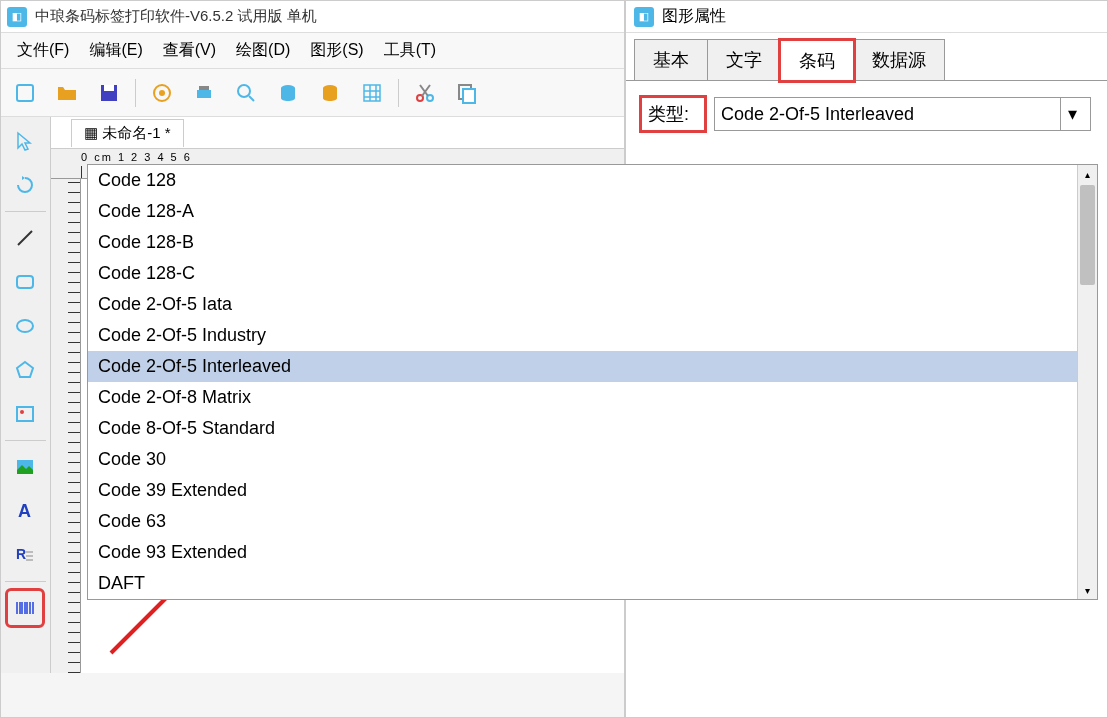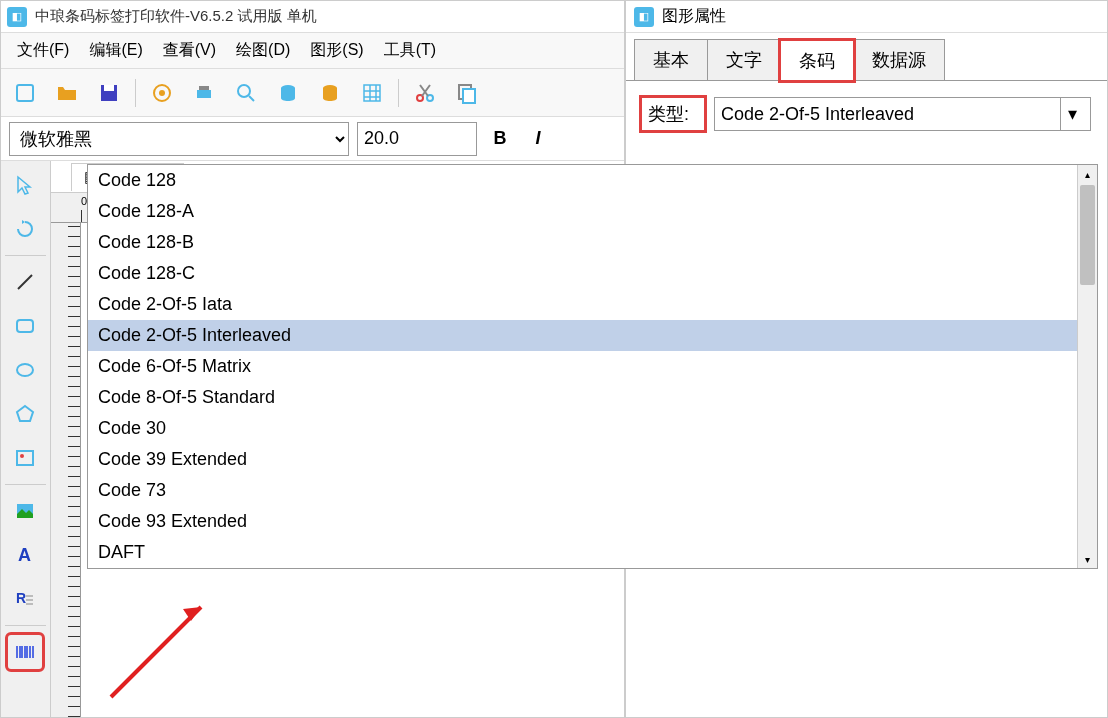--- a/index.html
+++ b/index.html
@@ -156,28 +156,20 @@
         </svg>
       </div>
     <div class="tool-btn">
         <svg width="24" height="24">
           <rect x="4" y="4" width="12" height="14" fill="none" stroke="#888" stroke-width="2"></rect>
           <rect x="8" y="8" width="12" height="14" fill="#fff" stroke="#4db8e8" stroke-width="2"></rect>
         </svg>
       </div>
   </div>
 
-  <div class="font-bar">
-    <select class="font-select">
-      <option>微软雅黑</option>
-    </select>
-    <input class="size-input" value="20.0" style="">
-    <div class="bold-btn">B</div>
-    <div class="italic-btn">I</div>
-  </div>
 
   <div class="workspace">
     <div class="side-tools">
       <div class="side-btn">
           <svg width="22" height="22">
             <path d="M4 3l0 15 4-4 3 6 3-1-3-6 5 0z" fill="none" stroke="#4db8e8" stroke-width="1.5"></path>
           </svg>
         </div>
       <div class="side-btn">
           <svg width="22" height="22">
@@ -370,26 +362,27 @@
       <div style="margin-top:6px; margin-left:28px">上:</div>
     </div>
   </div>
 
   <div class="dropdown">
     <div class="dropdown-item">Code 128</div>
     <div class="dropdown-item">Code 128-A</div>
     <div class="dropdown-item">Code 128-B</div>
     <div class="dropdown-item">Code 128-C</div>
     <div class="dropdown-item">Code 2-Of-5 Iata</div>
+    <div class="dropdown-item">Code 2-Of-5 Industry</div>
     <div class="dropdown-item selected">Code 2-Of-5 Interleaved</div>
-    <div class="dropdown-item">Code 6-Of-5 Matrix</div>
+    <div class="dropdown-item">Code 2-Of-8 Matrix</div>
     <div class="dropdown-item">Code 8-Of-5 Standard</div>
     <div class="dropdown-item">Code 30</div>
     <div class="dropdown-item">Code 39 Extended</div>
-    <div class="dropdown-item">Code 73</div>
+    <div class="dropdown-item">Code 63</div>
     <div class="dropdown-item">Code 93 Extended</div>
     <div class="dropdown-item">DAFT</div>
     <div class="scrollbar">
       <div class="scroll-arr up">▴</div>
       <div class="scroll-thumb"></div>
       <div class="scroll-arr down">▾</div>
     </div>
   </div>
 </div>
 

